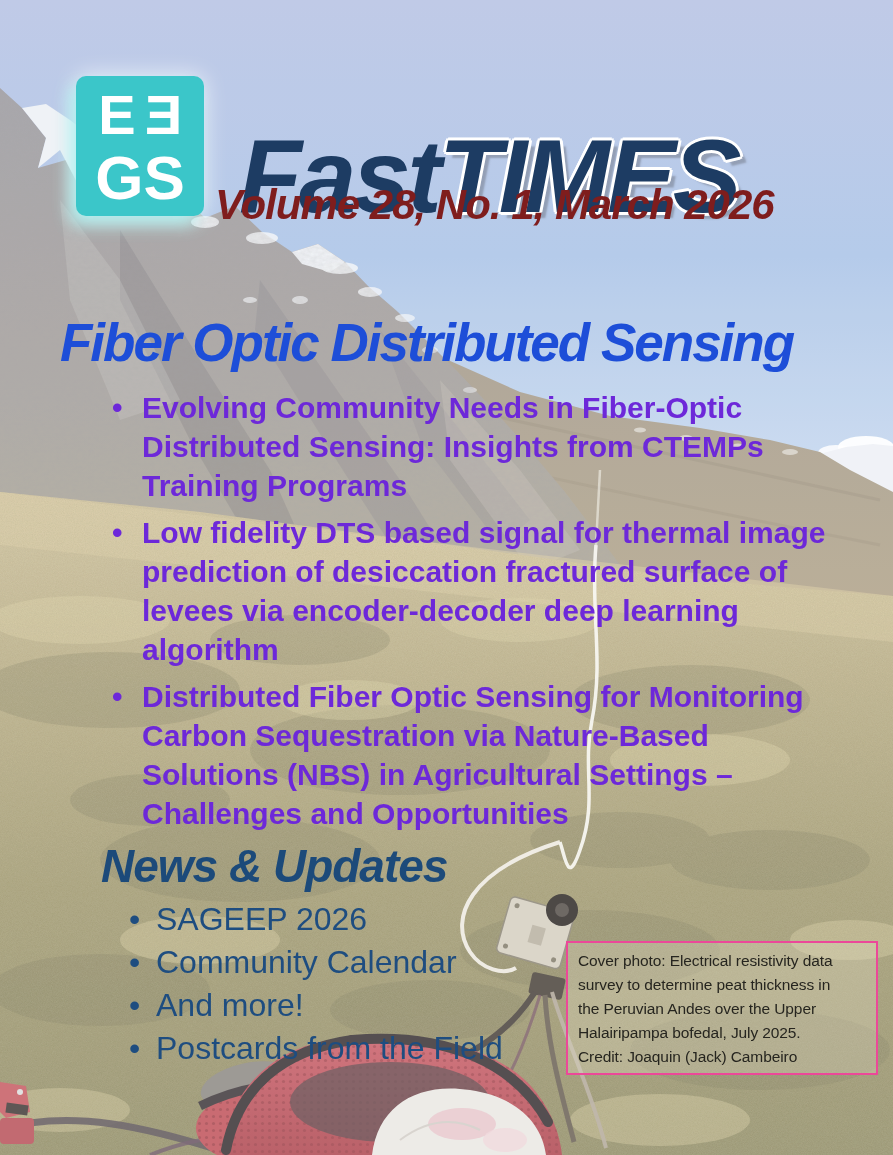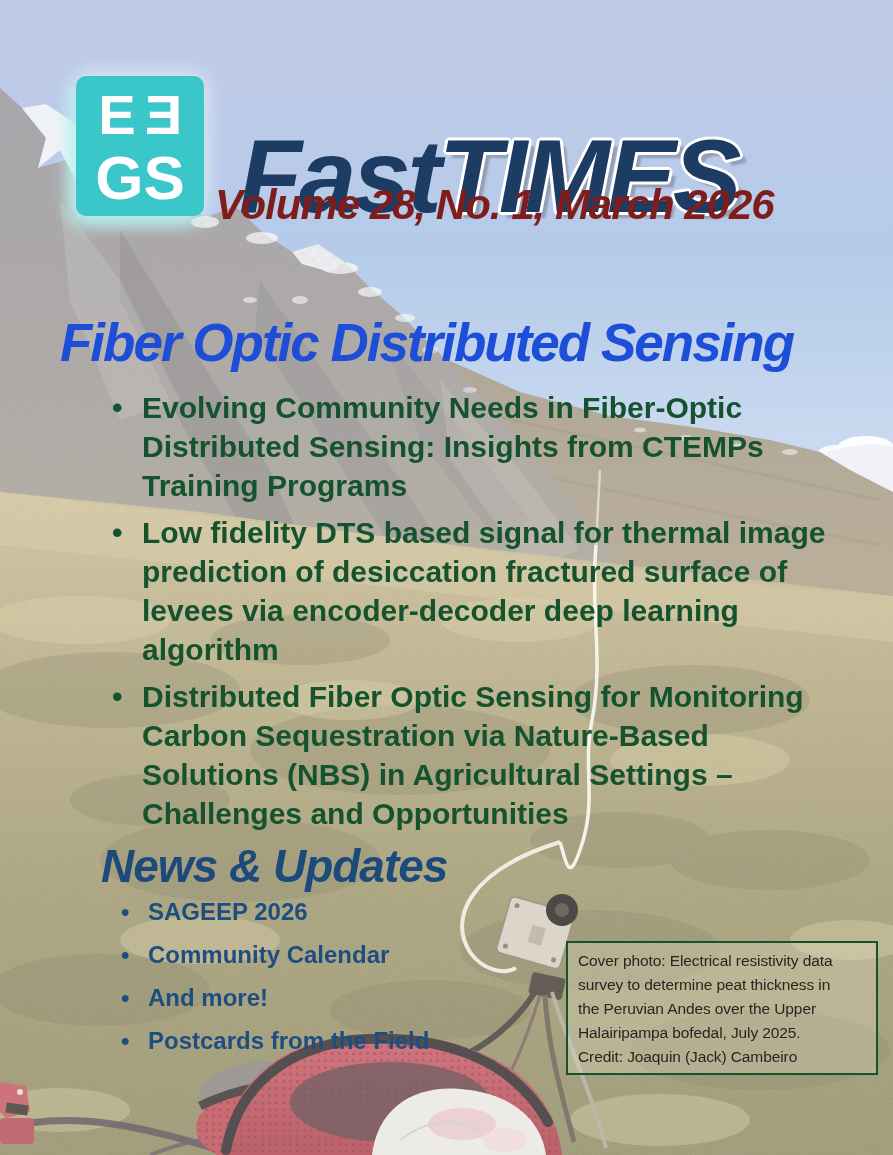--- a/index.html
+++ b/index.html
@@ -39,40 +39,40 @@
   }
 
   
   .headline{
     position:absolute;left:52px;top:304px;z-index:2;margin:8px;
     font-size:53px;font-weight:bold;font-style:italic;letter-spacing:-2px;
     color:#1d4ed8;white-space:nowrap;
   }
   ul.articles{
     position:absolute;left:142px;top:388px;z-index:2;margin:0;padding:0;width:700px;
-    list-style:none;font-size:30px;font-weight:bold;line-height:39px;color:#14532d;
+    list-style:none;font-size:30px;font-weight:bold;line-height:39px;color:#6d28d9;
   }
   ul.articles li{position:relative;margin:0 0 8px 0;white-space:pre-line;}
   ul.articles li::before{content:"•";position:absolute;left:-30px;top:0;}
   .news-heading{
     position:absolute;left:84px;top:822px;z-index:2;margin:17px;
     font-size:46px;font-weight:bold;font-style:italic;letter-spacing:-1px;
     color:#1c4a7a;white-space:nowrap;
   }
   ul.news{
-    position:absolute;left:140px;top:882px;z-index:2;margin:8px;padding:0;
-    list-style:none;font-size:24px;font-weight:bold;line-height:43px;color:#1e4d80;
+    position:absolute;left:140px;top:882px;z-index:2;margin:16px;padding:0;
+    list-style:none;font-size:32px;font-weight:normal;line-height:43px;color:#1e4d80;
   }
   ul.news li{position:relative;margin:0;white-space:nowrap;}
   ul.news li::before{content:"•";position:absolute;left:-27px;top:0;}
 
   
   .caption-box{
     position:absolute;left:566px;top:941px;z-index:2;width:312px;height:134px;
-    box-sizing:border-box;border:2px solid #14532d;padding:6px 10px;
+    box-sizing:border-box;border:2px solid #ec4899;padding:6px 10px;
     background:rgba(228,220,196,.32);
     font-size:15.5px;line-height:24px;color:#26251f;white-space:pre-line;
     letter-spacing:-0.1px;
   }
 </style>
 </head>
 <body>
 
 <div class="cover">
 

